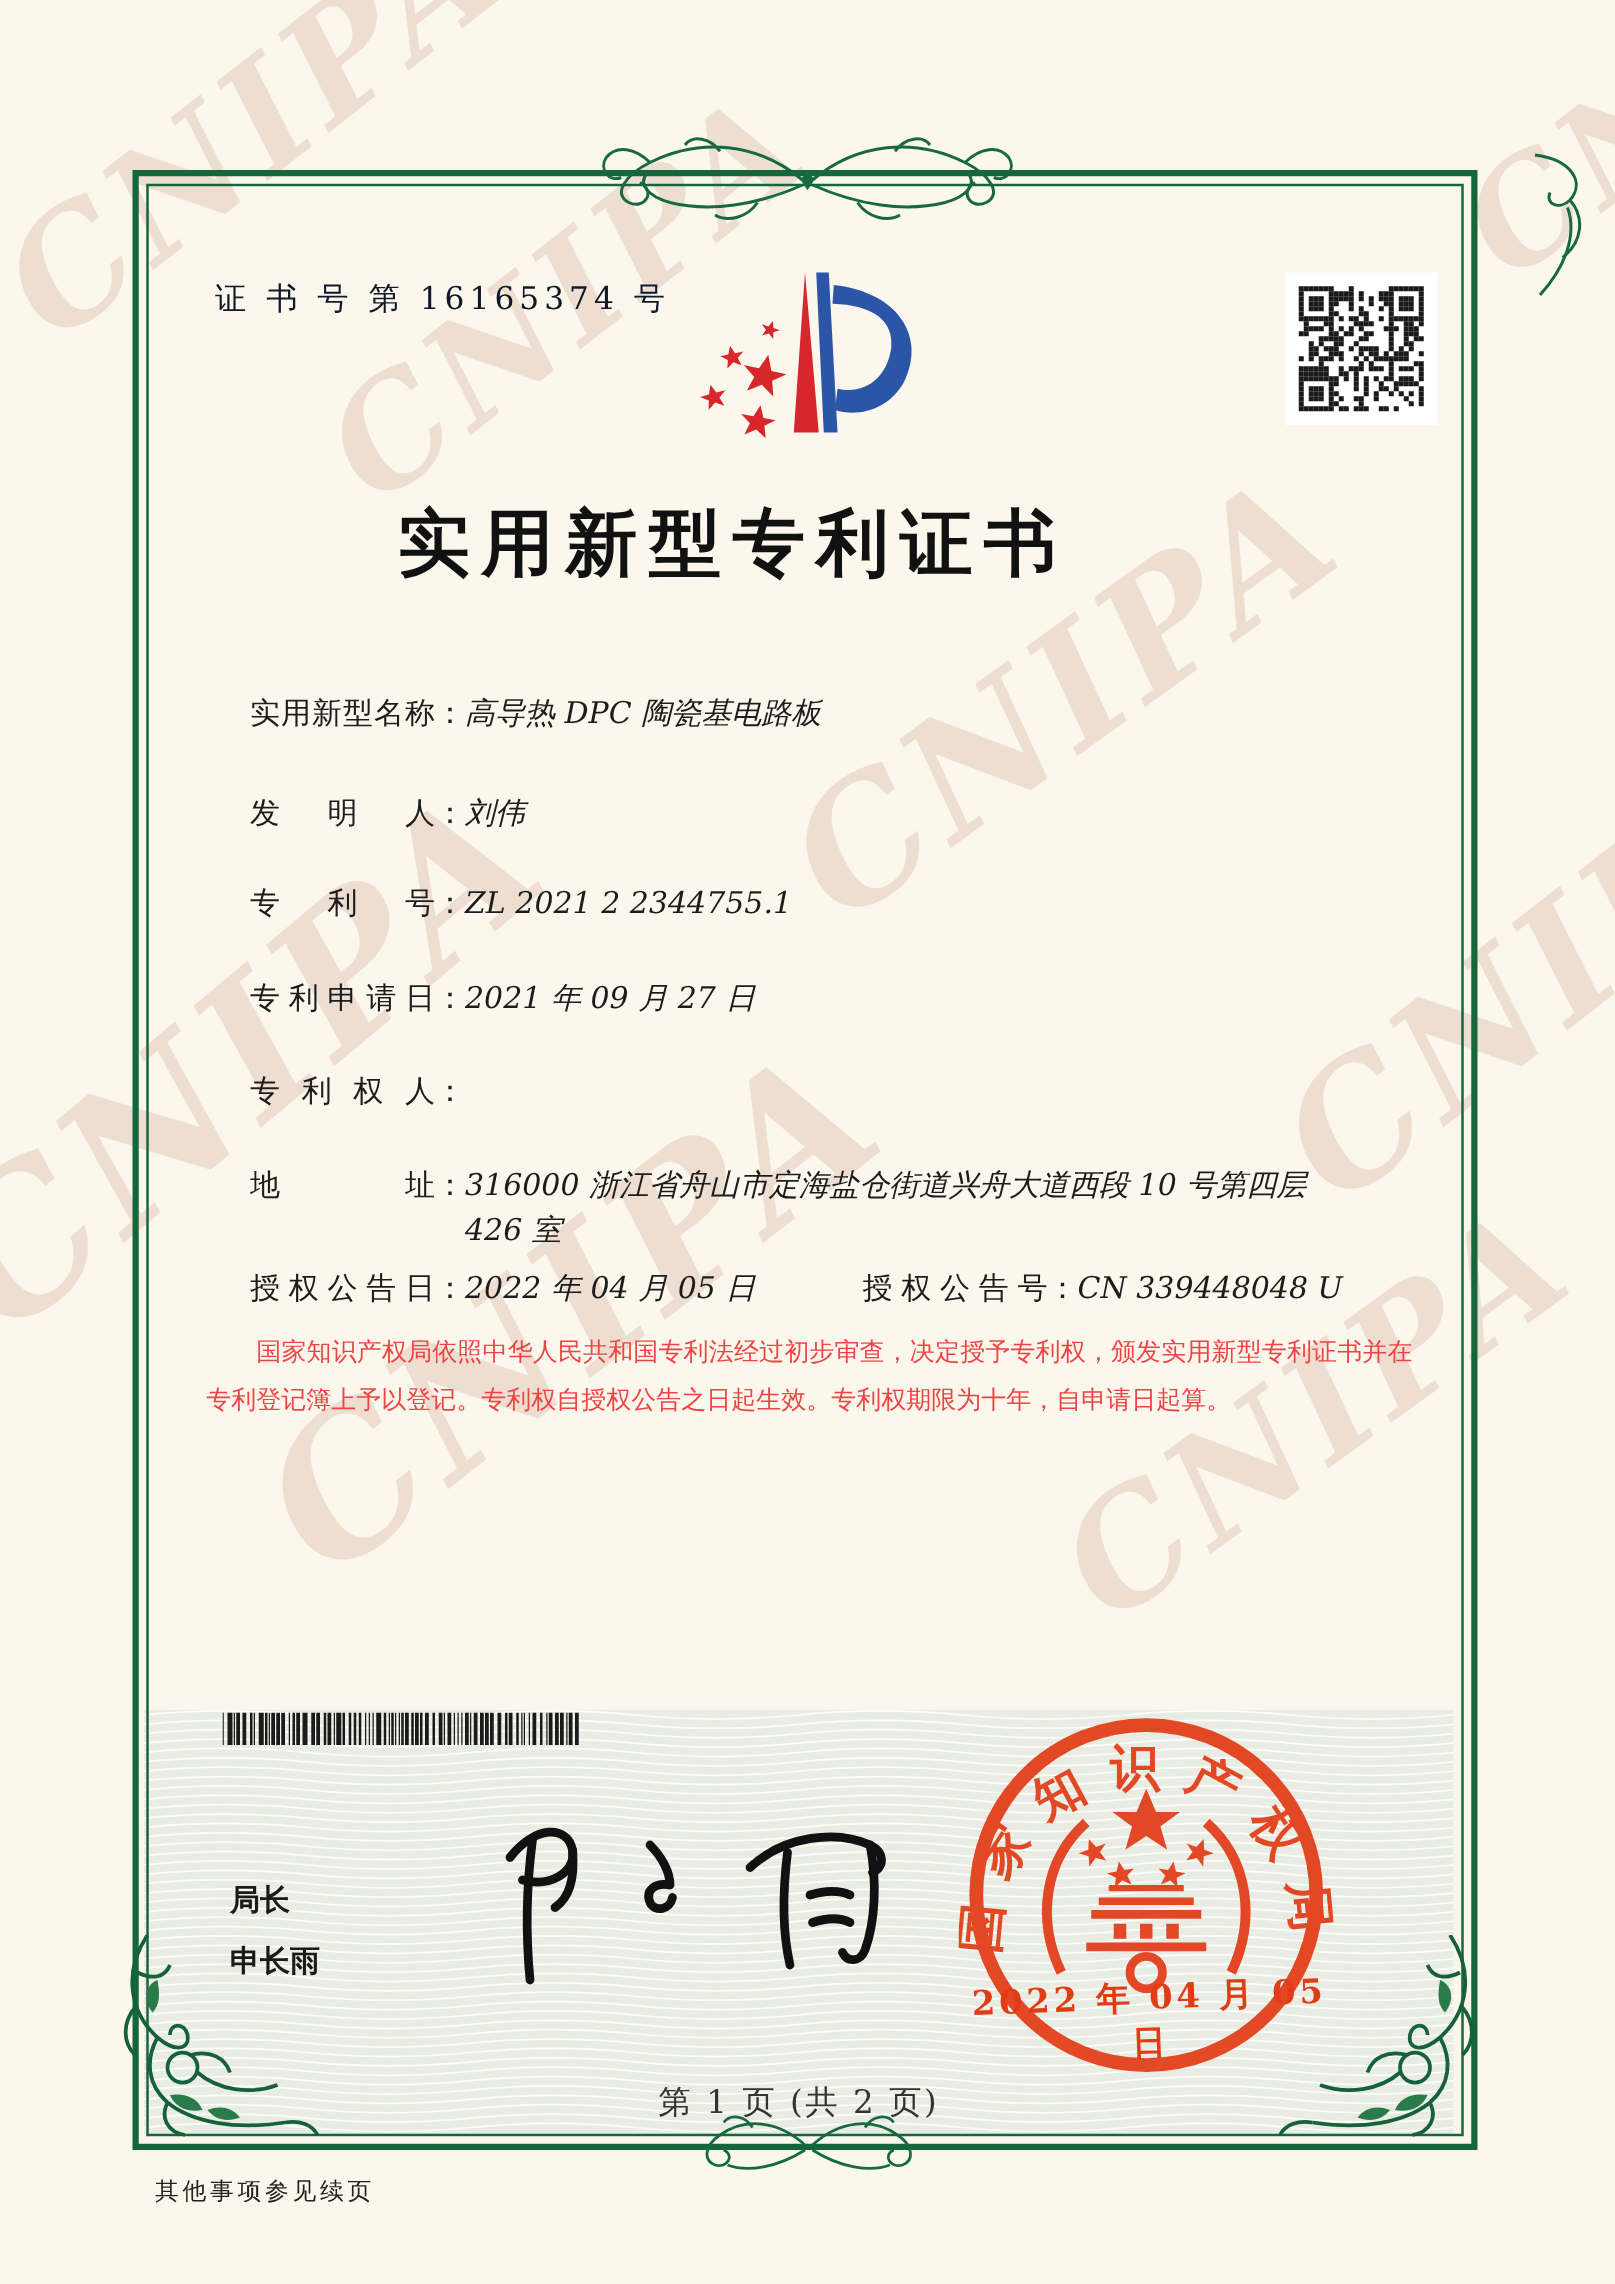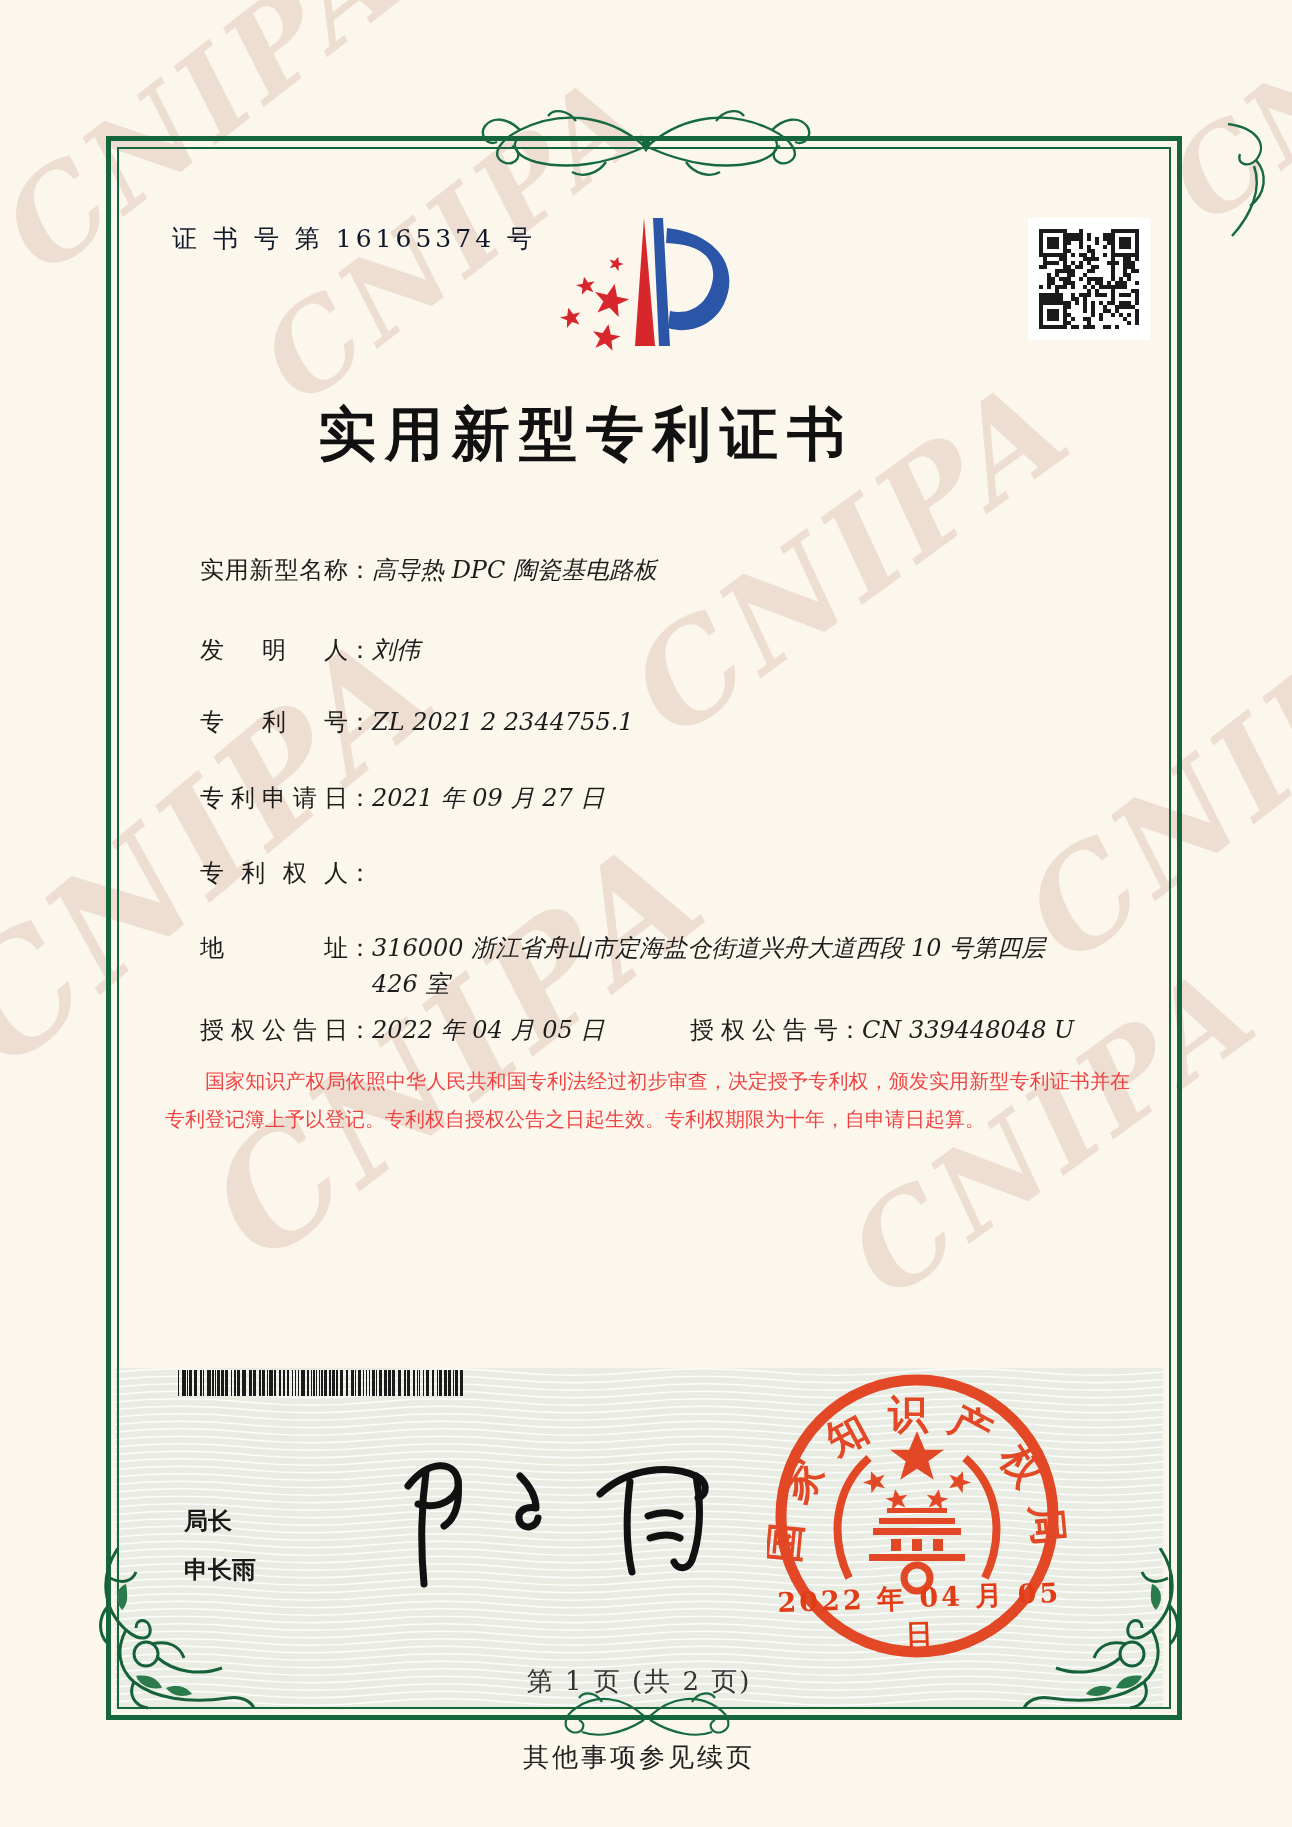--- a/index.html
+++ b/index.html
@@ -55,21 +55,21 @@
     position:absolute;left:165px;top:1062px;width:965px;
     font-size:20px;line-height:38px;color:#ef4444;text-align:justify;
   }
   .paras p{margin:0;text-indent:2em;}
   .page-footer{
     position:absolute;left:124px;top:1664px;width:1030px;
     text-align:center;font-size:26px;letter-spacing:2px;color:#333;
   }
   .cont-note{
     position:absolute;left:124px;top:1740px;width:1030px;
-    text-align:center;font-size:26px;letter-spacing:3px;color:#222;
+    font-size:19px;letter-spacing:3px;color:#222;
   }
   .issuer{
     position:absolute;left:184px;top:1496px;
     font-family:Liberation Sans, sans-serif;
     font-weight:bold;font-size:24px;color:#1a1a1a;line-height:49px;
   }
   .seal-date{
     position:absolute;left:770px;top:1580px;width:300px;
     text-align:center;font-size:27px;letter-spacing:3px;
     color:#e23c17;font-weight:bold;transform:rotate(-2deg);

